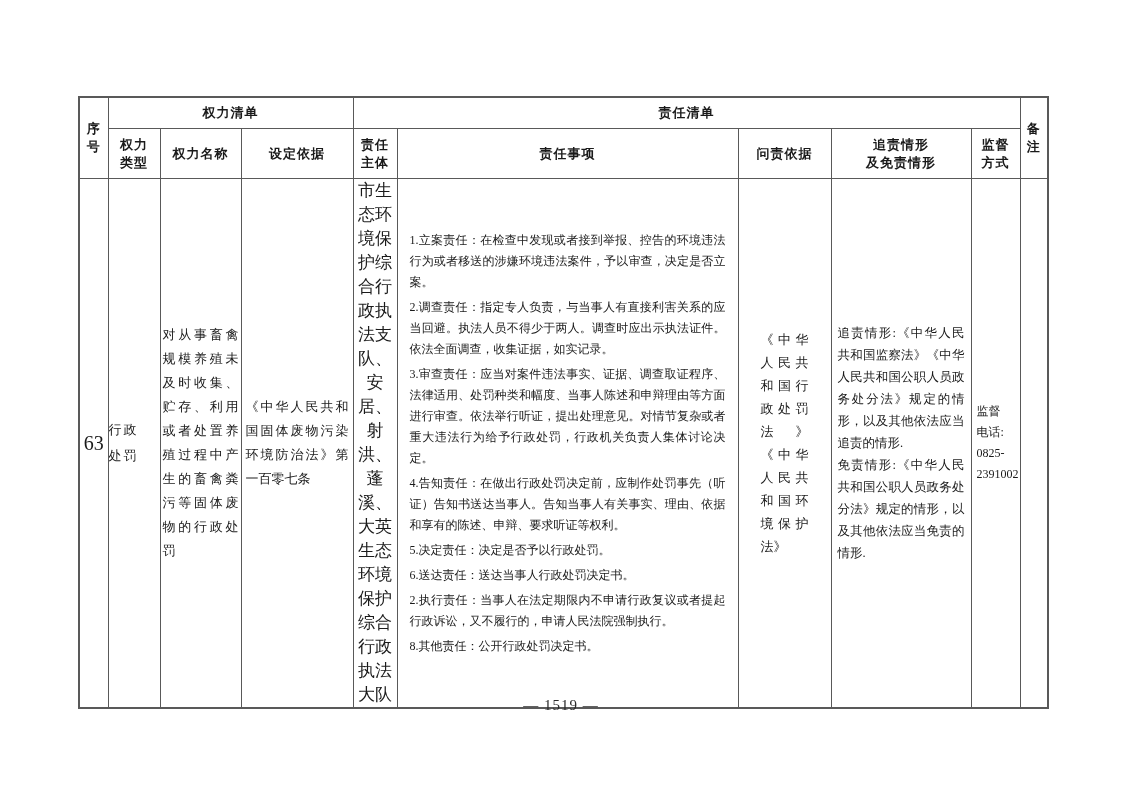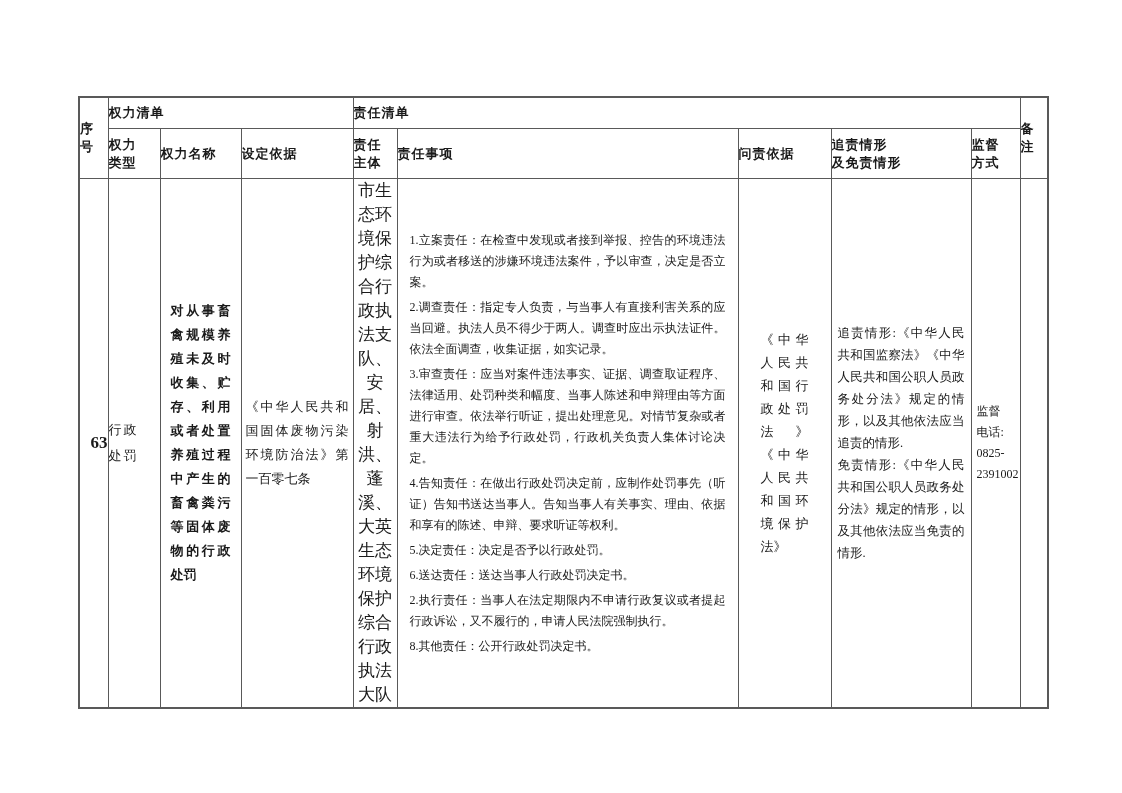--- a/index.html
+++ b/index.html
@@ -27,27 +27,28 @@
     vertical-align: middle;
     overflow: hidden;
   }
   tr.h1 td { height: 30px; }
   tr.h2 td { height: 49px; }
   tr.body-row td { height: 502px; }
   .hdr {
     font-family: "Liberation Sans", "DejaVu Sans", sans-serif;
     font-weight: bold;
     font-size: 13px;
+    text-align: center;
     line-height: 18px;
     letter-spacing: 1px;
   }
   .pre { white-space: pre-line; }
-  .c-serial { font-size: 17px; text-align: right; font-weight: bold; }
+  .c-serial { font-size: 20px; text-align: center; }
   .c-ptype  { font-size: 13px; letter-spacing: 2px; line-height: 26px; }
-  .c-pname  { font-size: 13px; line-height: 24px; text-align: justify; padding: 0 10px !important; font-weight: bold; }
+  .c-pname  { font-size: 13px; line-height: 24px; text-align: justify; padding: 0 2px !important; }
   .c-sbasis { font-size: 13px; line-height: 24px; text-align: justify; padding: 0 4px !important; }
   .c-rbody  { font-size: 17px; line-height: 24px; text-align: center; padding: 0 1px !important; }
   .c-duties { font-size: 12px; line-height: 21px; text-align: justify; padding: 0 8px !important; }
   .c-duties .duty { margin: 4px; }
   .c-abasis { font-size: 13px; line-height: 23px; text-align: justify; padding: 0 22px !important; }
   .c-pursue { font-size: 12.5px; line-height: 22px; text-align: justify; padding: 8px 6px !important; }
   .c-pursue .para { margin: 0; }
   .c-phone  { font-size: 12px; line-height: 21px; text-align: left; padding: 0 2px 0 5px !important; white-space: pre-line; }
   .c-remarks { }
   .page-number {
@@ -129,14 +130,15 @@
       </td>
       <td class="c-phone">监督
 电话:
 0825-
 2391002</td>
       <td class="c-remarks"></td>
     </tr>
   </tbody>
     </table>
 
+  <div class="page-number">— 1519 —</div>
 
 </div>
 
 </body></html>

